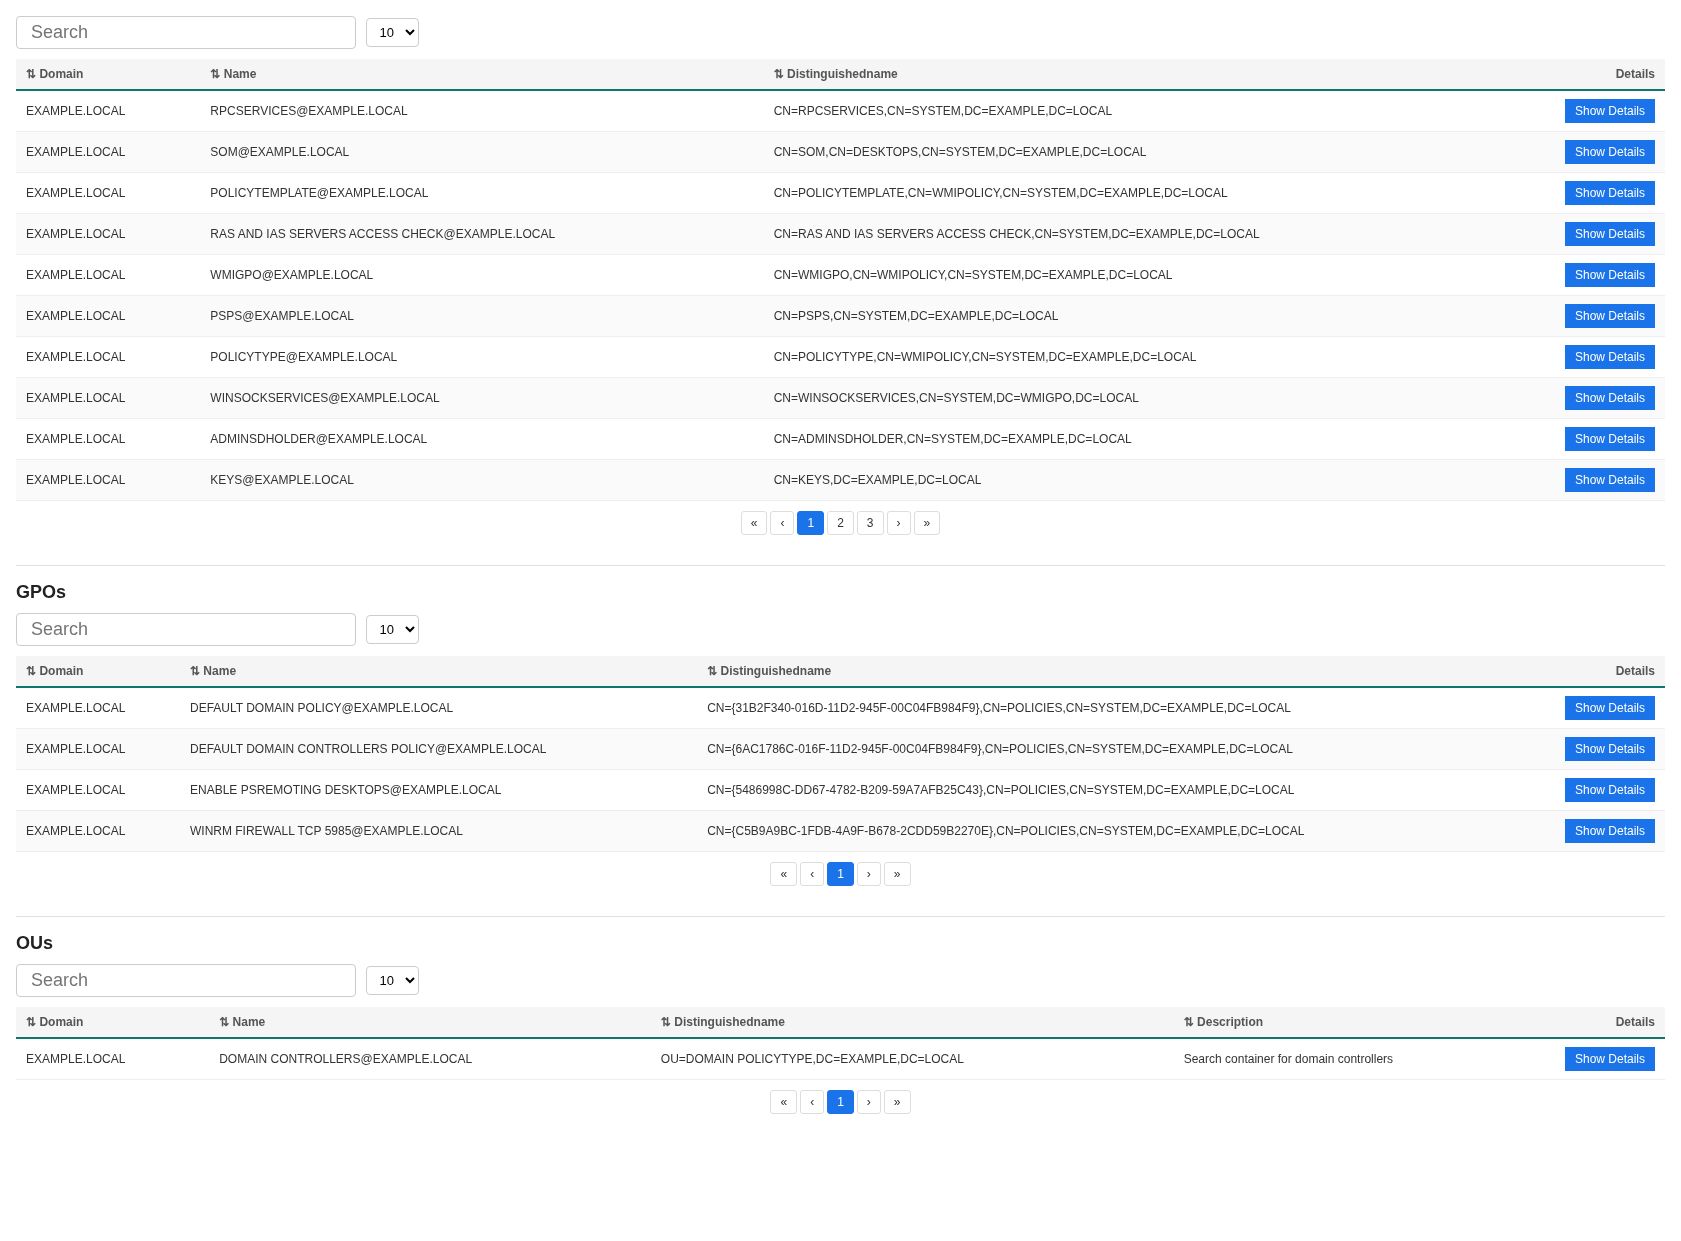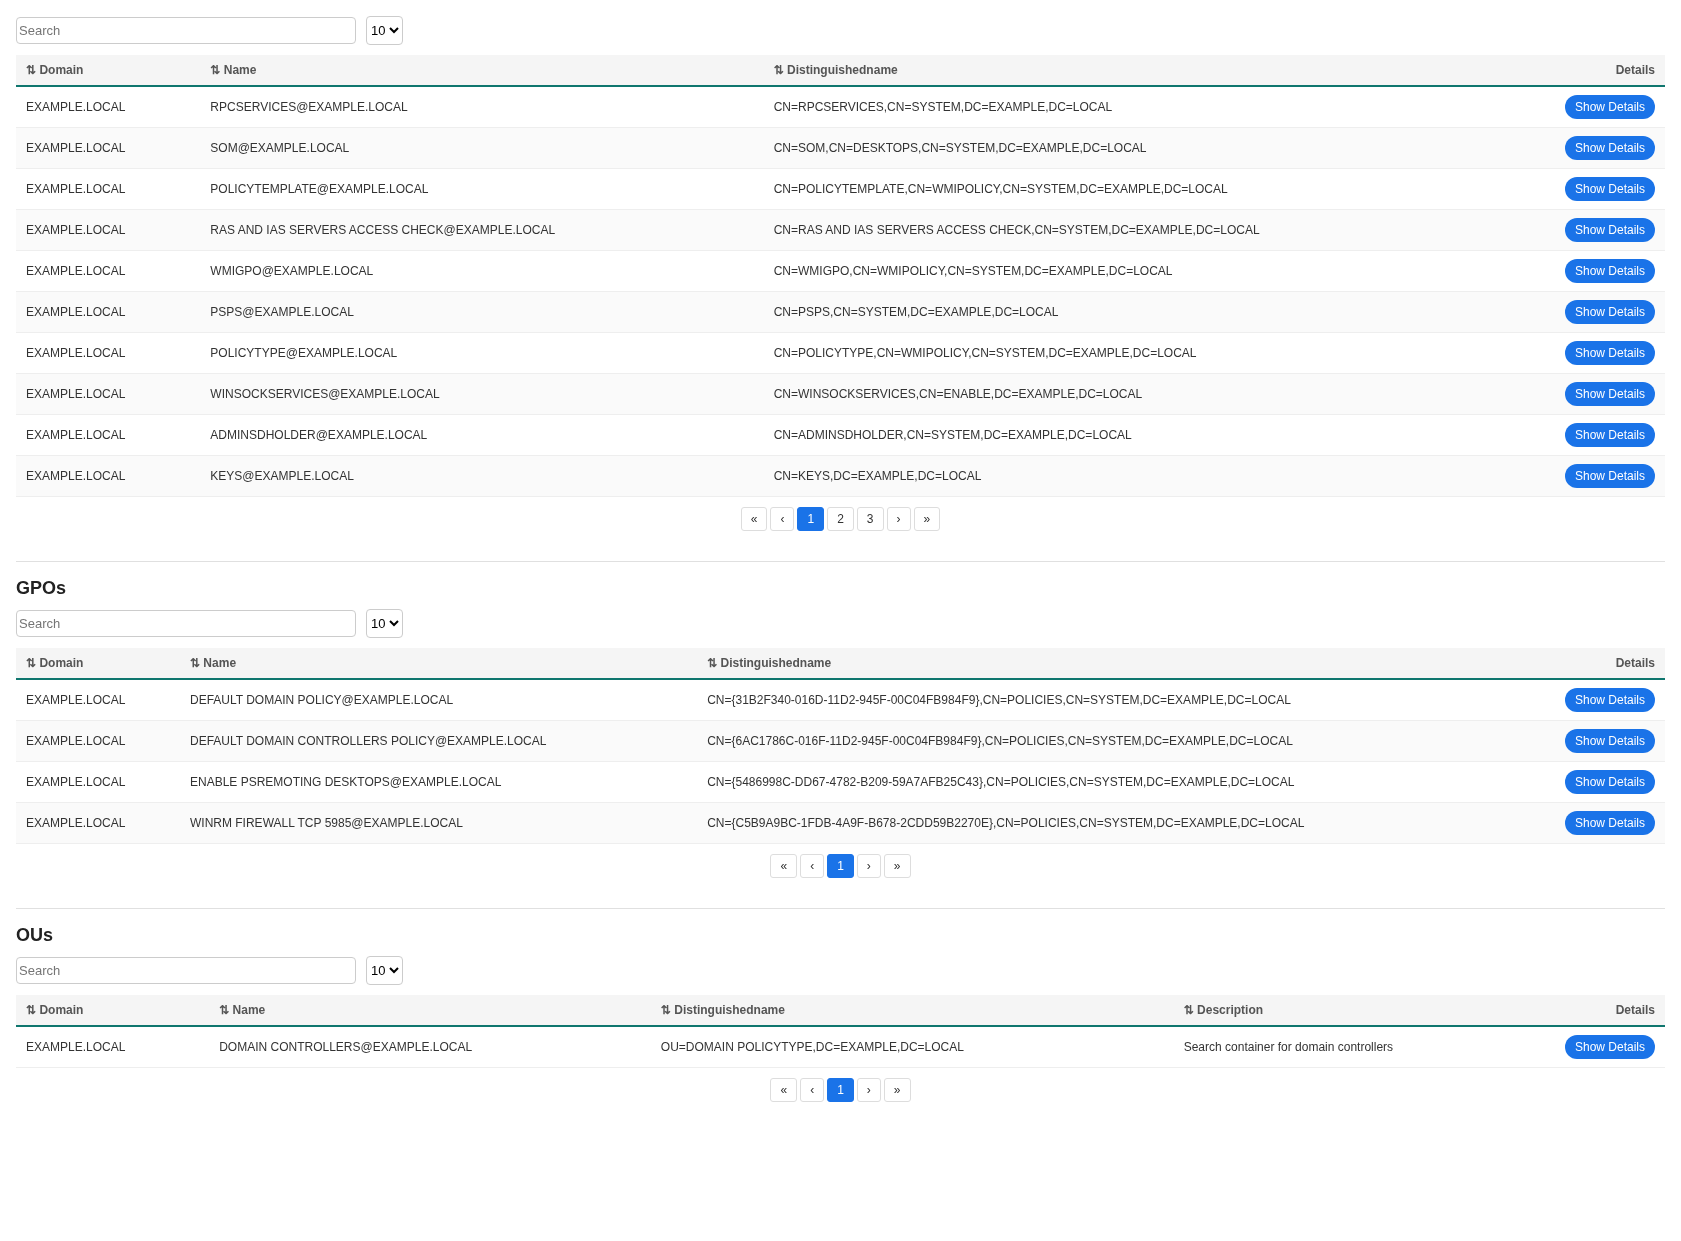--- a/index.html
+++ b/index.html
@@ -2,40 +2,40 @@
 <html><head>
   <meta charset="utf-8">
   <style>
     * { box-sizing: border-box; margin: 0; padding: 0; }
     body { font-family: -apple-system, BlinkMacSystemFont, 'Segoe UI', sans-serif; font-size: 13px; color: #333; background: #fff; padding: 16px; }
 
     .section-title { font-size: 18px; font-weight: 600; margin-bottom: 10px; color: #222; }
 
     .table-controls { display: flex; gap: 10px; margin-bottom: 10px; align-items: center; }
     .search-input {
-      border: 1px solid #ccc; border-radius: 4px; padding: 5px 2px;
-      width: 340px; font-size: 13px; color: #999;
+      border: 1px solid #ccc; border-radius: 4px; padding: 5px 14px;
+      width: 340px; font-size: 18px; color: #999;
     }
     .page-size-select {
-      border: 1px solid #ccc; border-radius: 4px; padding: 5px 0;
-      font-size: 13px; background: #fff; cursor: pointer;
+      border: 1px solid #ccc; border-radius: 4px; padding: 5px 8px;
+      font-size: 13px; background: #fff; cursor: pointer; text-align: right;
     }
 
     table { width: 100%; border-collapse: collapse; margin-bottom: 10px; }
     thead tr { background: #f5f5f5; }
     th {
       text-align: left; padding: 8px 10px; font-weight: 600; font-size: 12px;
       border-bottom: 2px solid #0f766e; color: #555; white-space: nowrap;
     }
     td { padding: 8px 10px; border-bottom: 1px solid #eee; font-size: 12px; }
     tr:nth-child(even) td { background: #fafafa; }
     tr:nth-child(odd) td { background: #fff; }
 
     .show-details-btn {
-      background: #1a73e8; color: #fff; border: none; border-radius: 12px;
+      background: #1a73e8; color: #fff; border: none; border-radius: 0;
       padding: 5px 10px; font-size: 12px; cursor: pointer; white-space: nowrap;
     }
 
     .details-col { text-align: right; width: 120px; }
 
     .pagination {
       display: flex; justify-content: center; align-items: center;
       gap: 3px; margin-bottom: 24px;
     }
     .page-btn {
@@ -123,21 +123,21 @@
       <td>EXAMPLE.LOCAL</td>
       <td>POLICYTYPE@EXAMPLE.LOCAL</td>
       <td>CN=POLICYTYPE,CN=WMIPOLICY,CN=SYSTEM,DC=EXAMPLE,DC=LOCAL</td>
       <td class="details-col">
         <button class="show-details-btn">Show Details</button>
       </td>
     </tr>
         <tr>
       <td>EXAMPLE.LOCAL</td>
       <td>WINSOCKSERVICES@EXAMPLE.LOCAL</td>
-      <td>CN=WINSOCKSERVICES,CN=ENABLE,DC=EXAMPLE,DC=LOCAL</td>
+      <td>CN=WINSOCKSERVICES,CN=SYSTEM,DC=WMIGPO,DC=LOCAL</td>
       <td class="details-col">
         <button class="show-details-btn">Show Details</button>
       </td>
     </tr>
         <tr>
       <td>EXAMPLE.LOCAL</td>
       <td>ADMINSDHOLDER@EXAMPLE.LOCAL</td>
       <td>CN=ADMINSDHOLDER,CN=SYSTEM,DC=EXAMPLE,DC=LOCAL</td>
       <td class="details-col">
         <button class="show-details-btn">Show Details</button>

